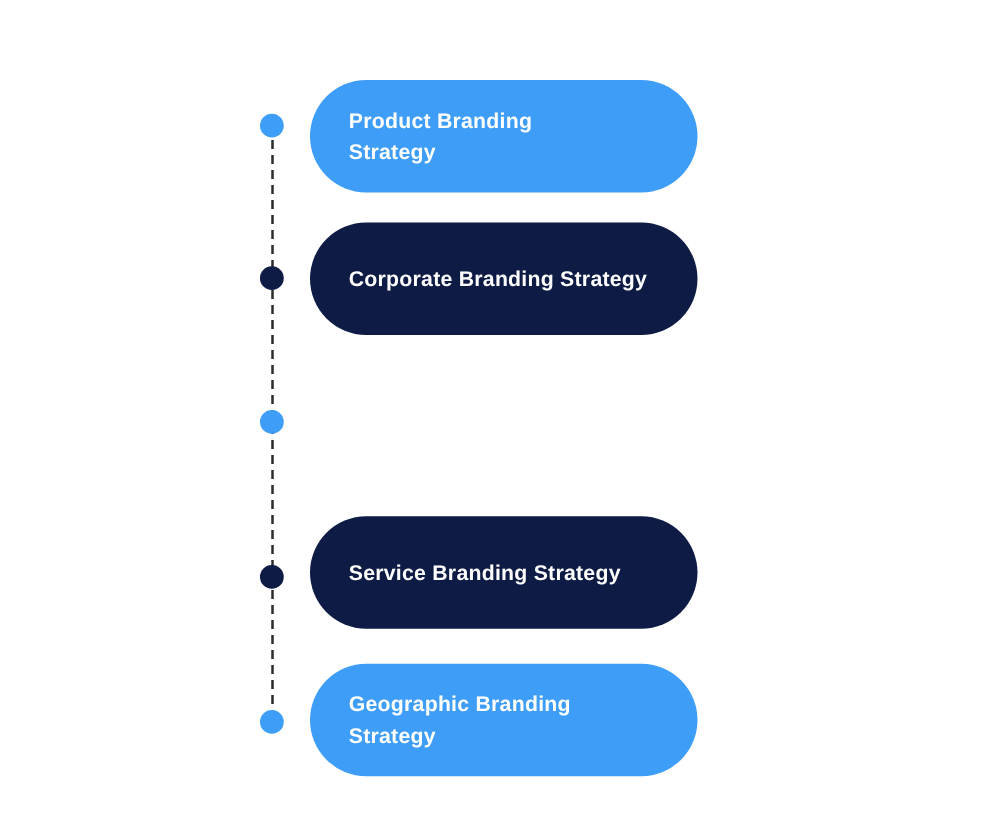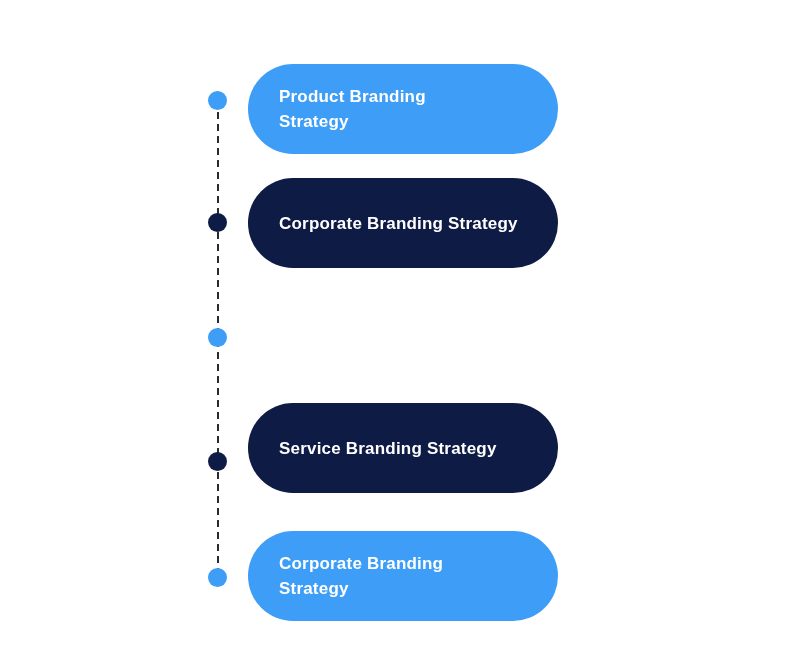--- a/index.html
+++ b/index.html
@@ -52,21 +52,21 @@
     display: flex;
     align-items: center;
     padding-left: 31px;
     padding-right: 16px;
   }
   .pill.light { background: var(--light-blue); }
   .pill.dark  { background: var(--dark-navy); }
   .pill.p1 { top: 64px; }
   .pill.p2 { top: 178px; }
   .pill.p3 { top: 290px; }
-  .pill.p4 { top: 403px; align-items: center; }
+  .pill.p4 { top: 413px; align-items: center; }
   .pill.p5 { top: 531px; }
   .pill-label {
     color: var(--text);
     font-size: 17px;
     font-weight: 600;
     line-height: 25px;
     white-space: pre-line;
     letter-spacing: 0.2px;
   }
 </style>
@@ -91,17 +91,17 @@
   <div class="pill dark p2">
     <span class="pill-label">Corporate Branding Strategy</span>
   </div>
 
 
   <div class="pill dark p4">
     <span class="pill-label">Service Branding Strategy</span>
   </div>
 
   <div class="pill light p5">
-    <span class="pill-label">Corporate Branding
+    <span class="pill-label">Geographic Branding
 Strategy</span>
   </div>
 
 </div>
 
 </body></html>

